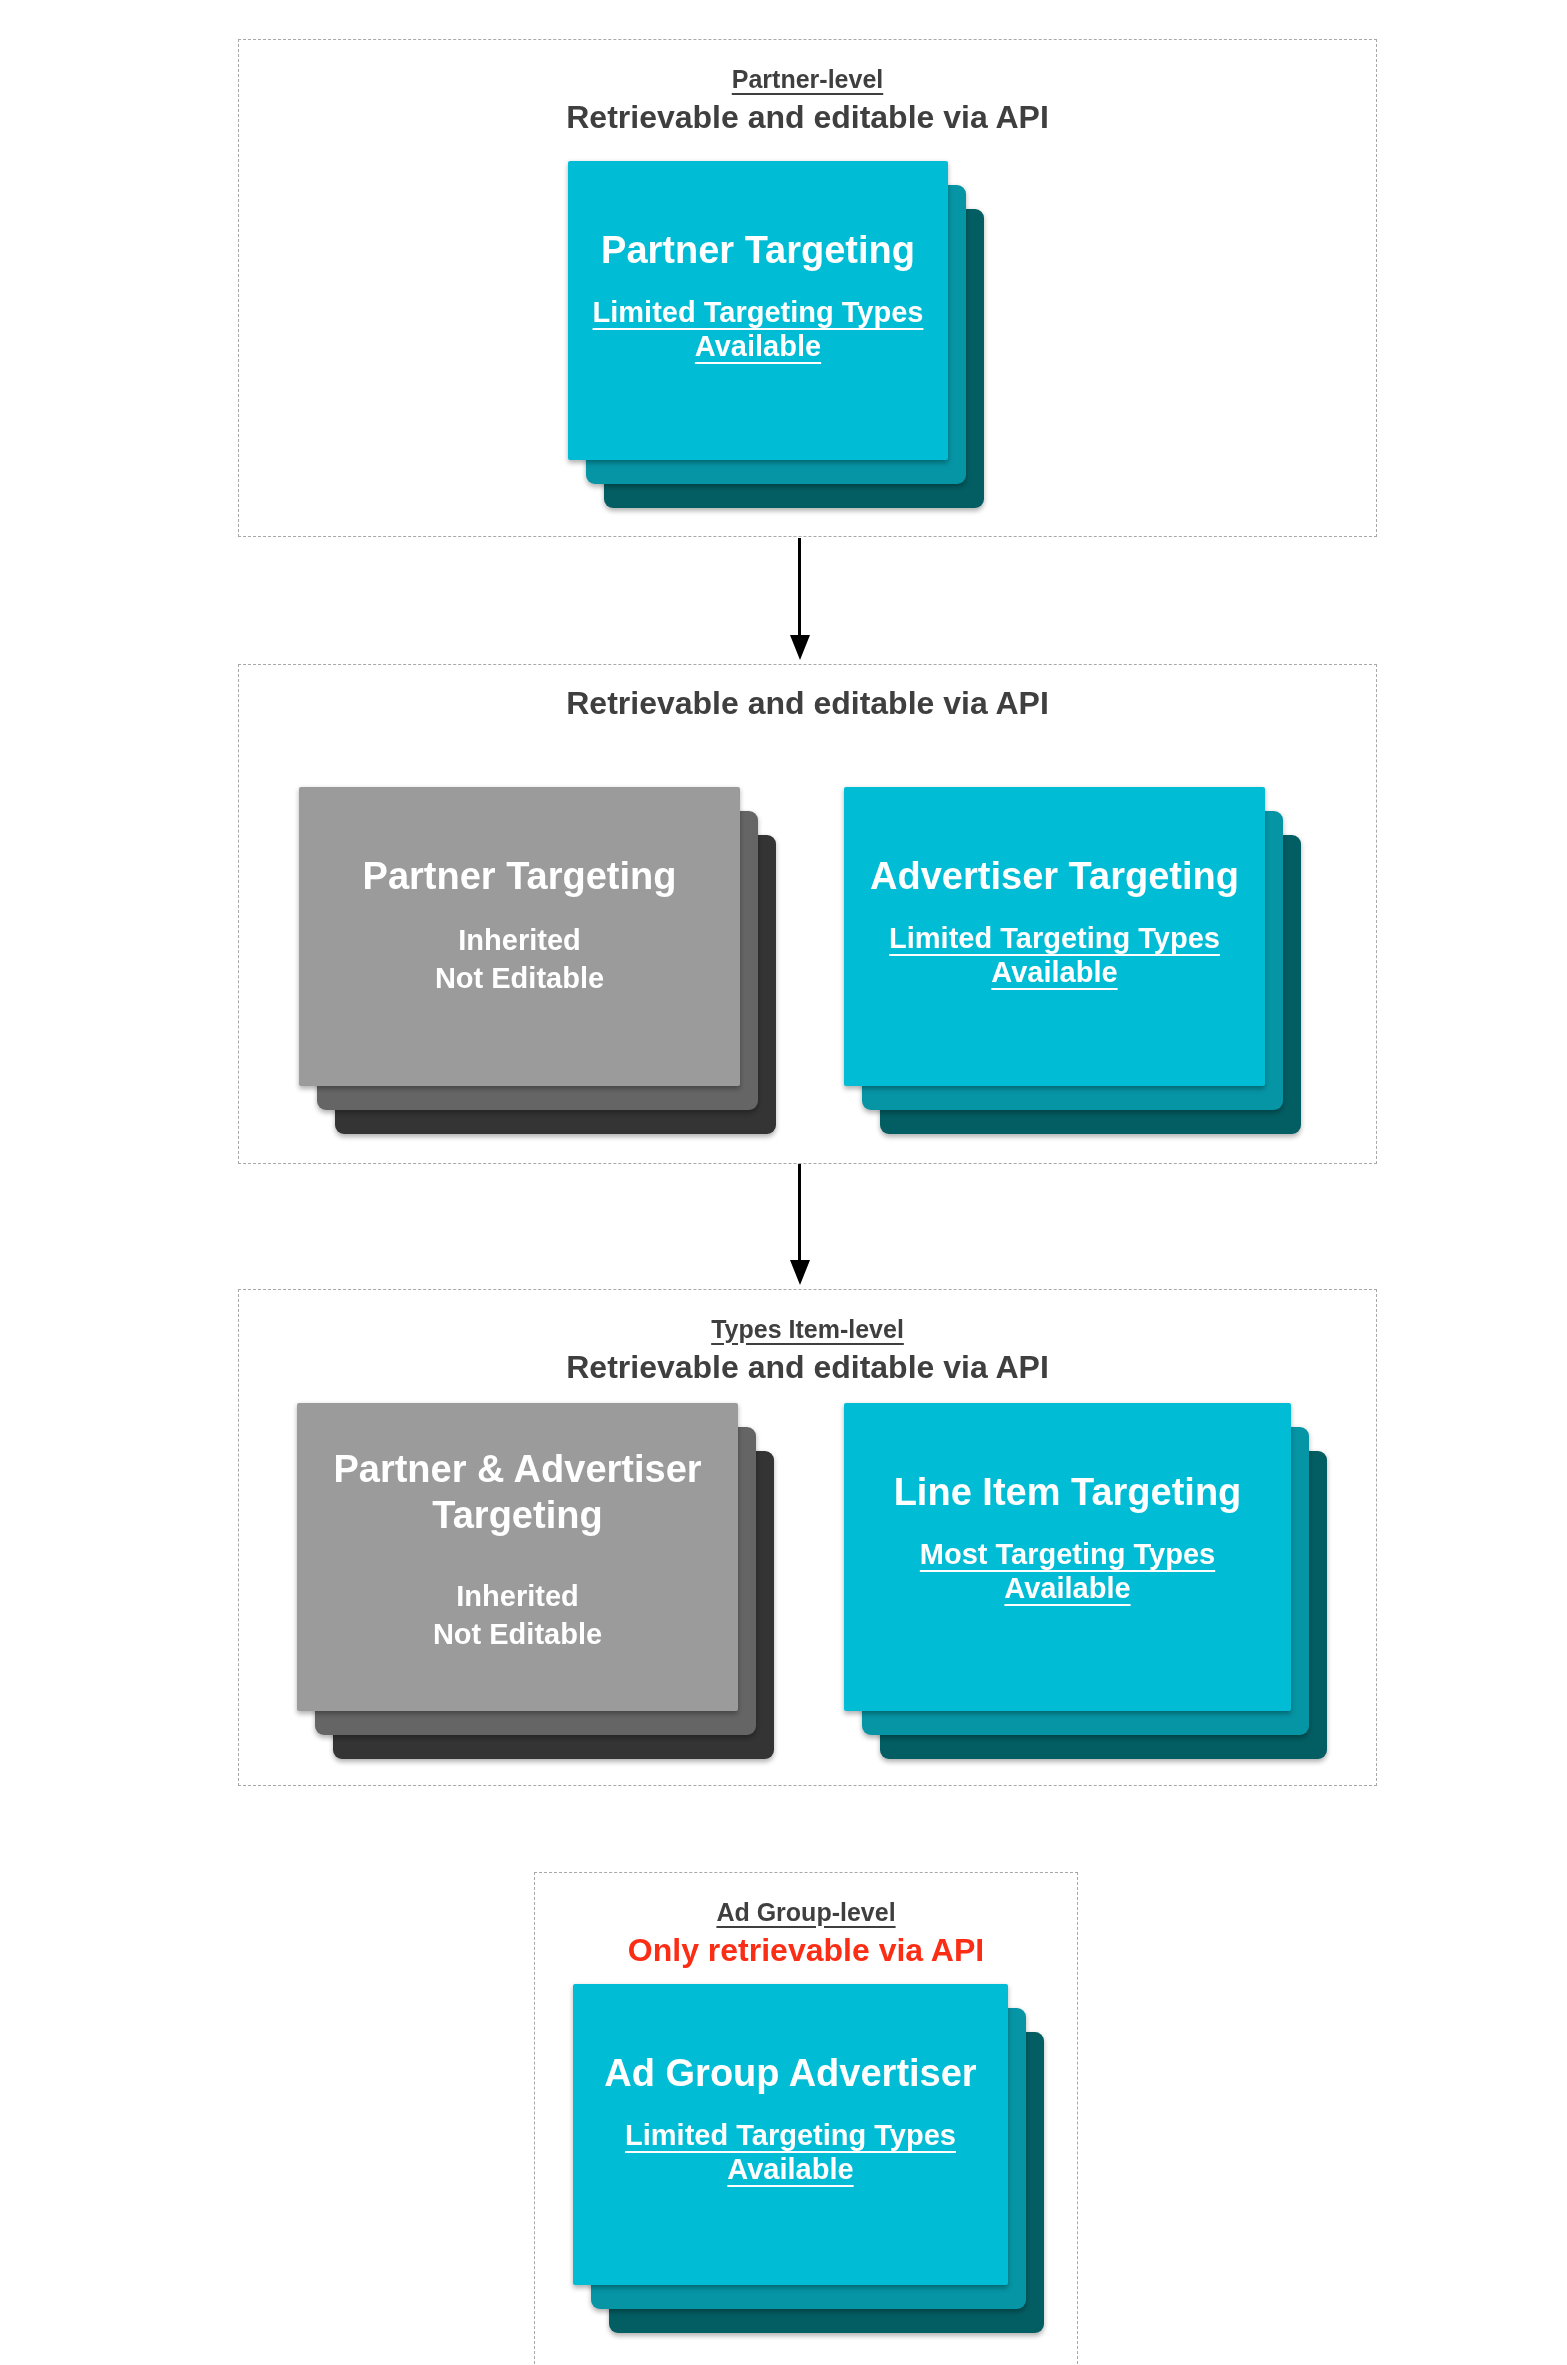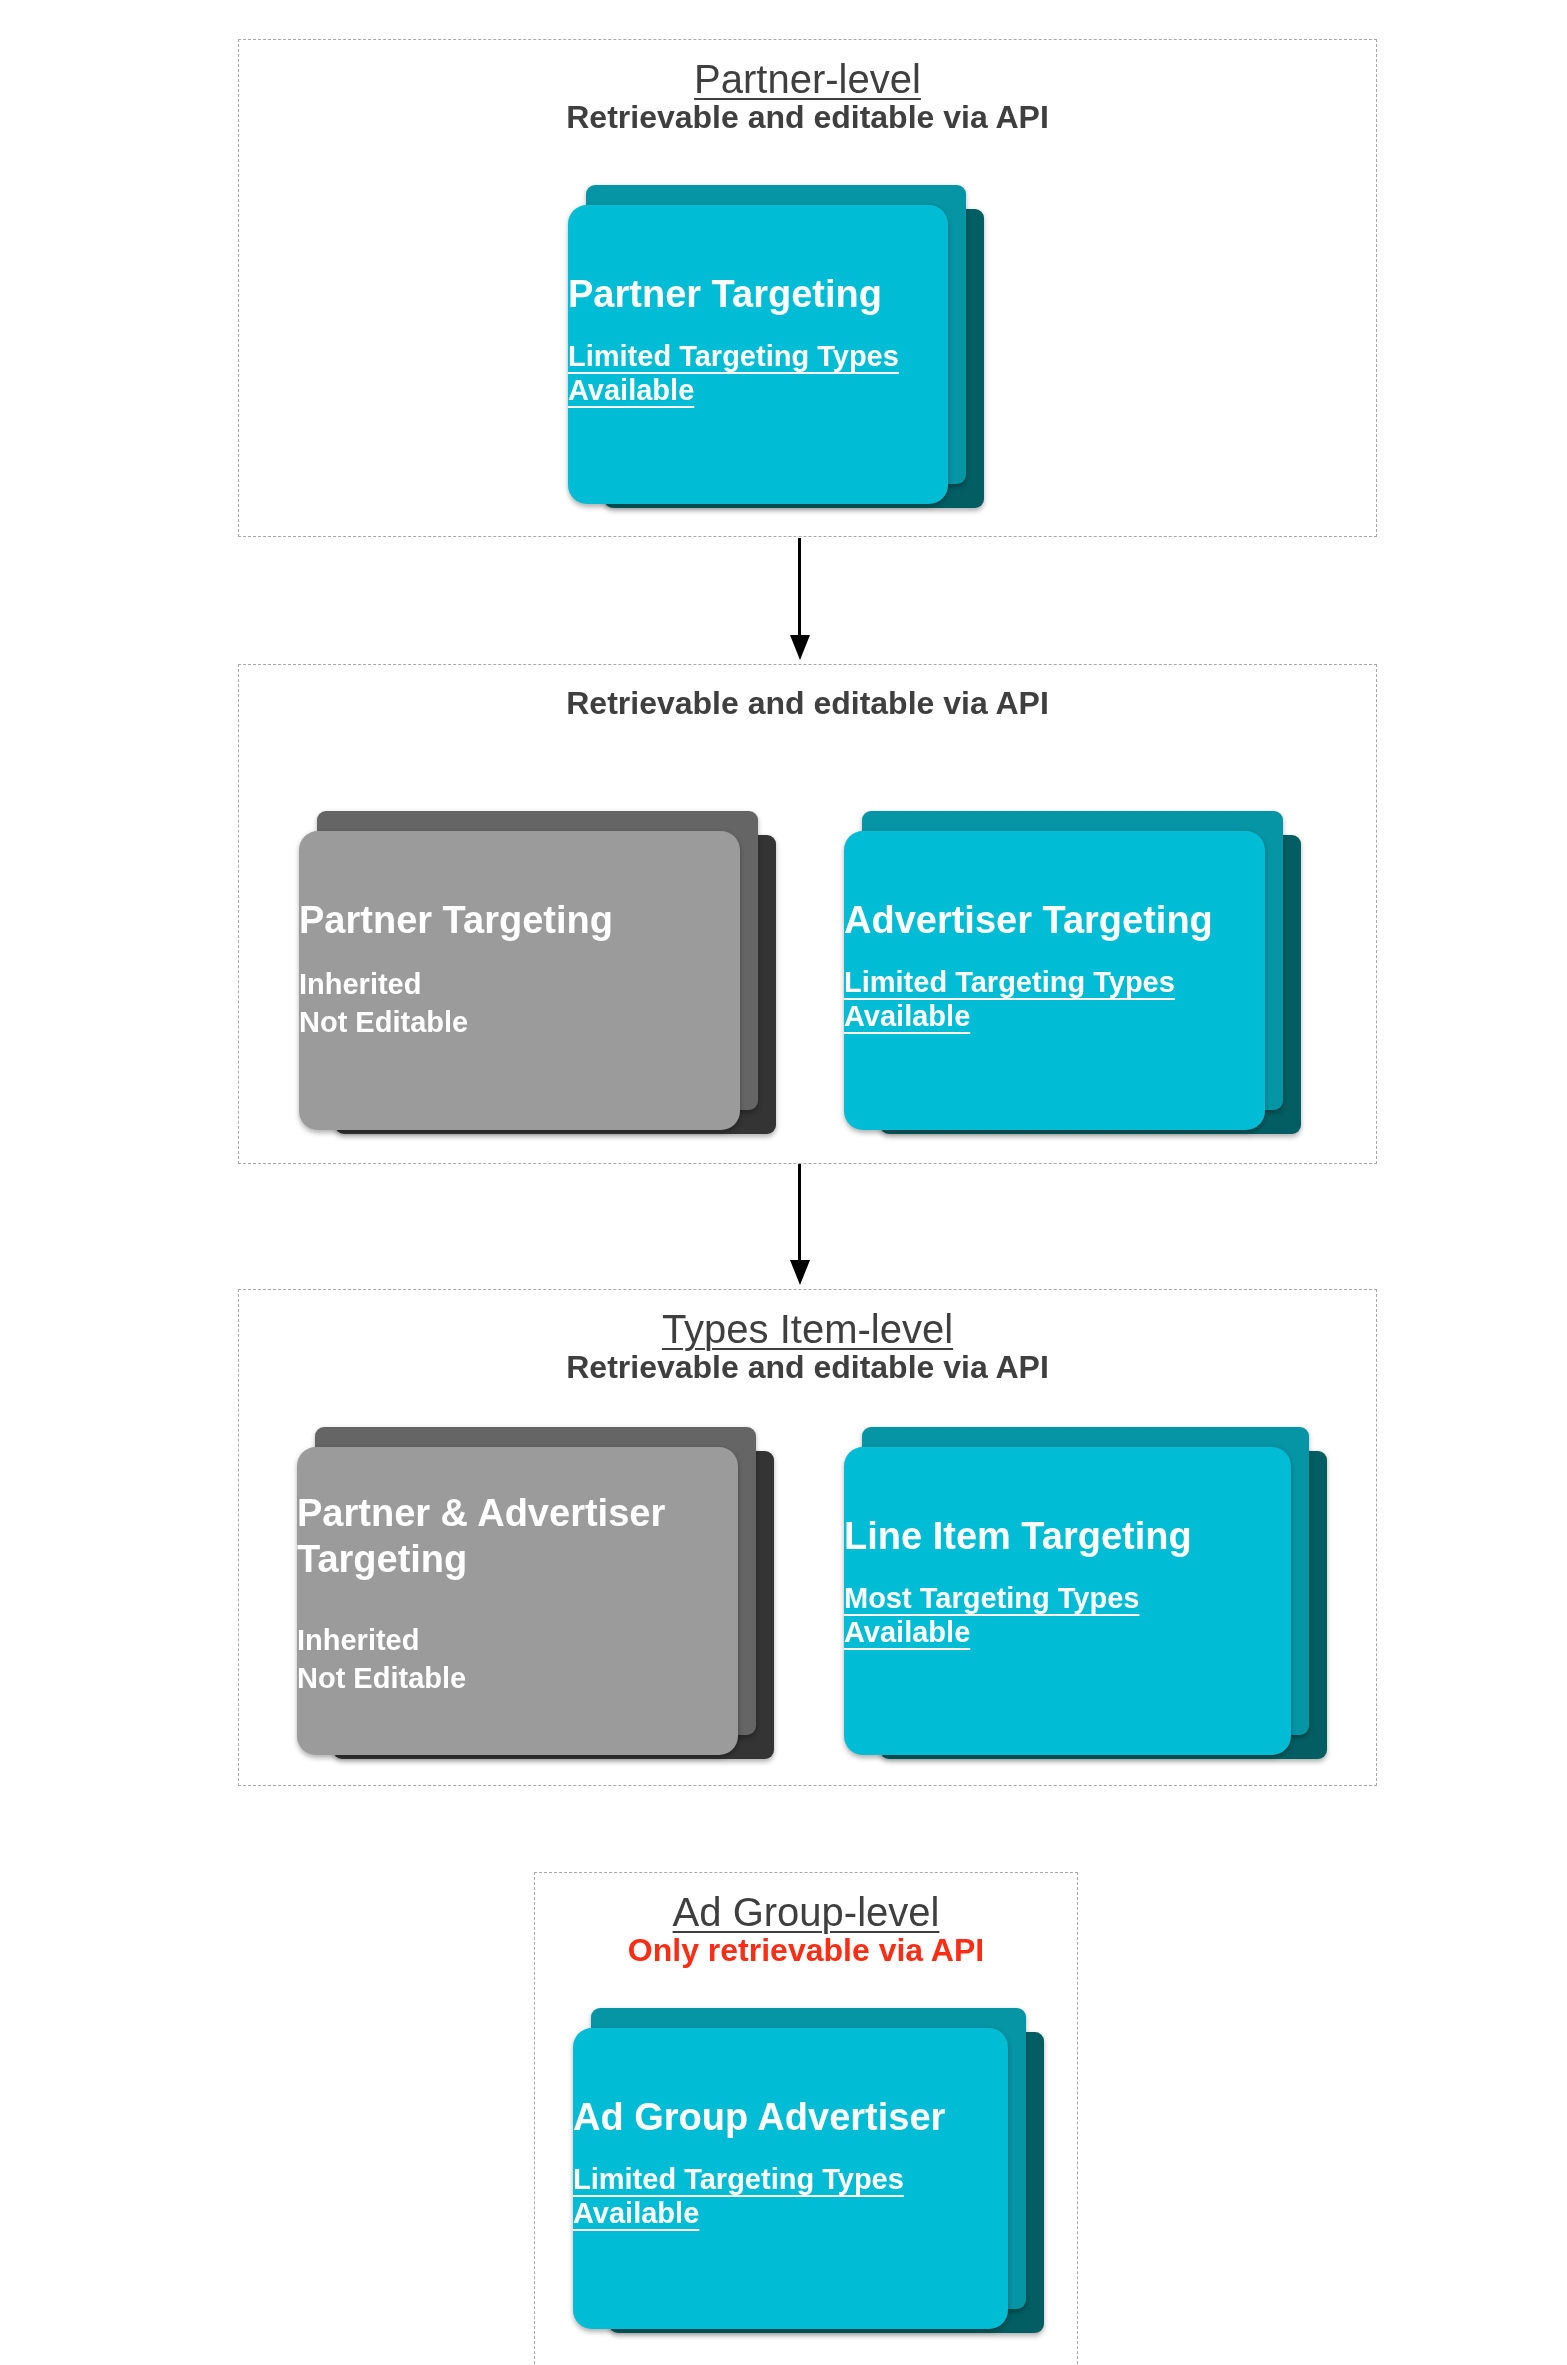--- a/index.html
+++ b/index.html
@@ -25,21 +25,21 @@
     overflow:hidden;
   }
   .level-box{
     position:absolute;
     border:1.8px dashed var(--dash);
     box-sizing:border-box;
     background:transparent;
   }
   .level-header{ text-align:center; padding-top:19.6px; }
   .level-title{
-    font-size:40px; line-height:39px; font-weight:400;
+    font-size:25px; line-height:39px; font-weight:700;
     color:var(--heading);
   }
   .level-title .u{
     text-decoration:underline;
     text-decoration-thickness:2.2px;
     text-underline-offset:5.4px;
   }
   .level-subtitle{
     font-size:32px; line-height:36px; font-weight:700;
     color:var(--heading);
@@ -54,26 +54,25 @@
   }
   .layer.mid{ left:18px; top:24px; }
   .layer.back{ left:36px; top:48px; }
   .stack.cyan .layer.mid{ background:var(--cyan-mid); }
   .stack.cyan .layer.back{ background:var(--cyan-dark); }
   .stack.gray .layer.mid{ background:var(--gray-mid); }
   .stack.gray .layer.back{ background:var(--gray-dark); }
 
   .card{
     position:absolute; left:0; top:0; width:100%; height:100%;
-    border-radius:19px;
+    border-radius:2px;
     box-shadow:0 2.7px 5.4px rgba(0,0,0,0.30);
-    text-align:left;
+    text-align:center;
     color:var(--card-text);
     z-index:2;
-    margin-top:44px;
   }
   .stack.cyan .card{ background:var(--cyan); }
   .stack.gray .card{ background:var(--gray); }
 
   .card-title{
     margin-top:68px;
     font-size:38px; line-height:43px; font-weight:700;
   }
   .card-title.two-line{ margin-top:43px; line-height:46px; }
   .card-body{

